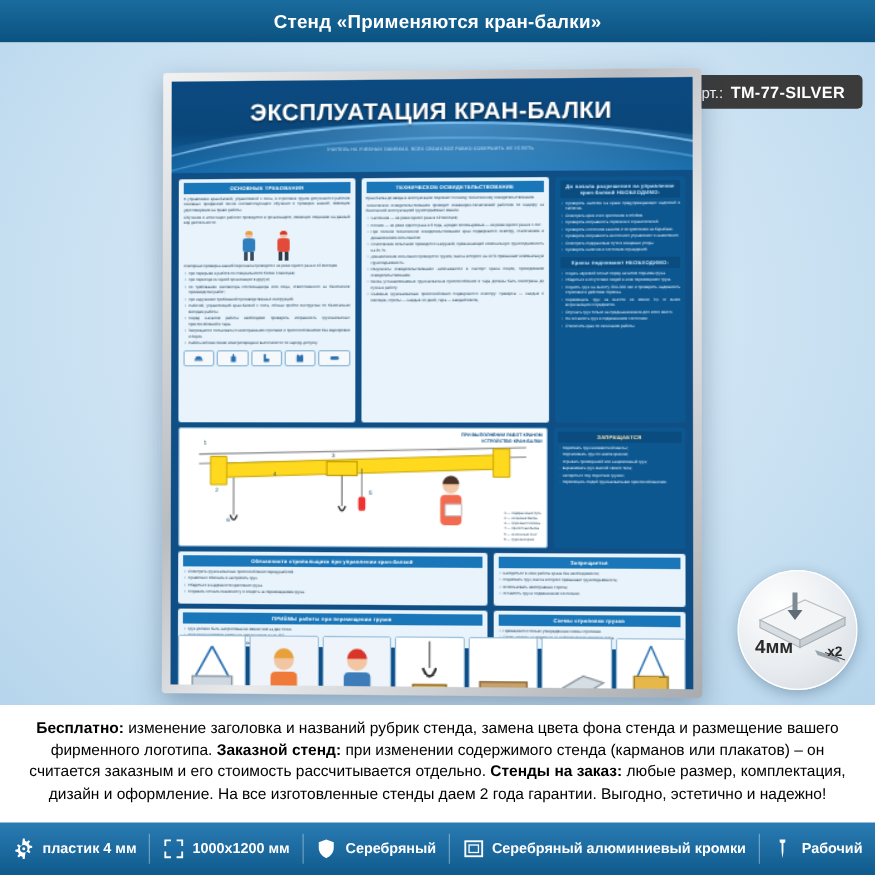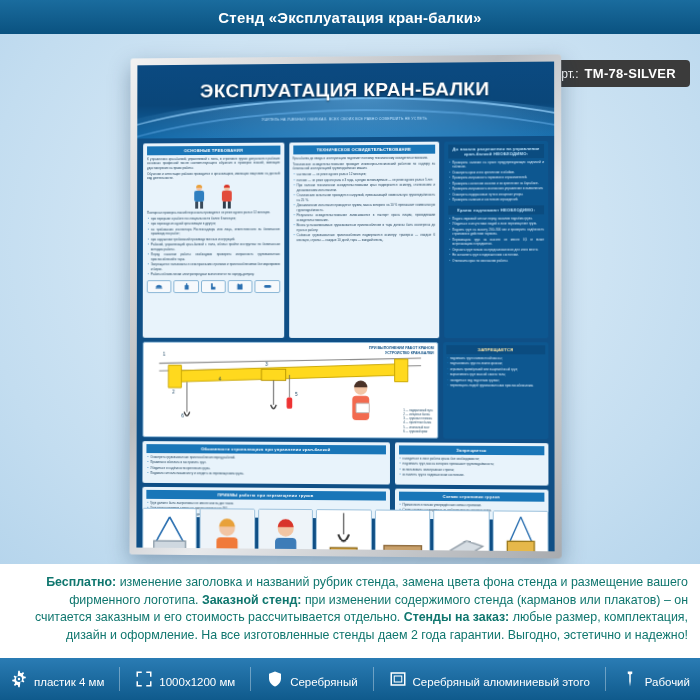--- a/index.html
+++ b/index.html
@@ -163,52 +163,52 @@
     font-size: 15px; font-weight: bold; color:#2b2b2b;
   }
   .sample .x2 {
     position:absolute; right: 12px; bottom: 24px;
     font-size: 11px; font-weight: bold; color:#2b2b2b;
   }
 
   
   .desc {
     padding: 10px 12px 4px;
-    font-size: 12.4px; line-height: 1.42; color:#0f766e;
-    text-align: right;
+    font-size: 12.4px; line-height: 1.42; color:#000000;
+    text-align: center;
   }
   .desc b { font-weight: bold; }
 
   
   .featbar {
     position:absolute; left:0; right:0; bottom:0; height: 42px;
     background: #18699f;
     background: linear-gradient(#2a7cb4, #0f5a8c);
     display:flex; align-items:center; justify-content:space-between;
     padding: 0 10px; color:#fff; font-size: 11.5px;
   }
-  .feat { display:flex; align-items:flex-end; gap:6px; }
+  .feat { display:flex; align-items:center; gap:6px;font-weight:bold; }
   .feat .gl { display:inline-flex; width:18px; height:18px; align-items:center; justify-content:center; }
   .feat .gl svg { width:18px; height:18px; }
   .divider { width:1px; height:24px; background: rgba(255,255,255,.35); }
 
   svg { display:block; }
 </style>
 </head>
 <body>
 
 <div class="page">
 
-  <div class="topbar">Стенд «Эксплуатация кран-балки»</div>
+  <div class="topbar">Стенд «Применяются кран-балки»</div>
 
   <div class="stage">
 
     <div class="art-badge">
       <span>Арт.:</span>
-      <span class="code">ТМ-78-SILVER</span>
+      <span class="code">ТМ-77-SILVER</span>
     </div>
 
     <div class="poster-wrap">
       <div class="poster-frame">
         <div class="poster">
 
           <div class="hdr">
             <div class="swoosh"></div>
             <div class="swoosh s2"></div>
             <h1>ЭКСПЛУАТАЦИЯ КРАН-БАЛКИ</h1>
@@ -495,20 +495,35 @@
                   </svg>
                 </div>
               </div>
             </div>
 
           </div>
         </div>
       </div>
     </div>
 
+    <div class="sample">
+      <svg width="96" height="96" viewBox="0 0 96 96">
+        <polygon points="18,40 54,24 86,38 50,56" fill="#f3f5f7" stroke="#b9c0c6"></polygon>
+        <polygon points="18,40 50,56 50,62 18,46" fill="#d9dee3" stroke="#b0b7bd"></polygon>
+        <polygon points="50,56 86,38 86,44 50,62" fill="#c9d0d6" stroke="#aab1b8"></polygon>
+        <rect x="44" y="18" width="4" height="14" fill="#7f8a94"></rect>
+        <polygon points="40,32 52,32 46,40" fill="#5f6b75"></polygon>
+        <g stroke="#444" stroke-width="1">
+          <line x1="70" y1="66" x2="86" y2="72"></line>
+        </g>
+        <polygon points="62,64 80,70 82,74 64,68" fill="#9aa3ab"></polygon>
+      </svg>
+      <div class="mm">4мм</div>
+      <div class="x2">x2</div>
+    </div>
   </div>
 
   <div class="desc">
     <b>Бесплатно:</b><span> изменение заголовка и названий рубрик стенда, замена цвета фона стенда и размещение вашего фирменного логотипа. </span><b>Заказной стенд:</b><span> при изменении содержимого стенда (карманов или плакатов) – он считается заказным и его стоимость рассчитывается отдельно. </span><b>Стенды на заказ:</b><span> любые размер, комплектация, дизайн и оформление. На все изготовленные стенды даем 2 года гарантии. Выгодно, эстетично и надежно!</span>
   </div>
 
   <div class="featbar">
     <div class="feat">
       <span class="gl">
         <svg viewBox="0 0 24 24">
@@ -538,21 +553,21 @@
       <span>Серебряный</span>
     </div>
     <div class="divider"></div>
     <div class="feat">
       <span class="gl">
         <svg viewBox="0 0 24 24">
             <rect x="3" y="4" width="18" height="16" fill="none" stroke="#fff" stroke-width="2"></rect>
             <rect x="7" y="8" width="10" height="8" fill="none" stroke="#fff" stroke-width="1.4"></rect>
           </svg>
       </span>
-      <span>Серебряный алюминиевый этого</span>
+      <span>Серебряный алюминиевый кромки</span>
     </div>
     <div class="divider"></div>
     <div class="feat">
       <span class="gl">
         <svg viewBox="0 0 24 24">
             <path fill="#fff" d="M9 2h6v3l-2 1v9l-1 7-1-7V6L9 5z"></path>
           </svg>
       </span>
       <span>Рабочий</span>
     </div>

